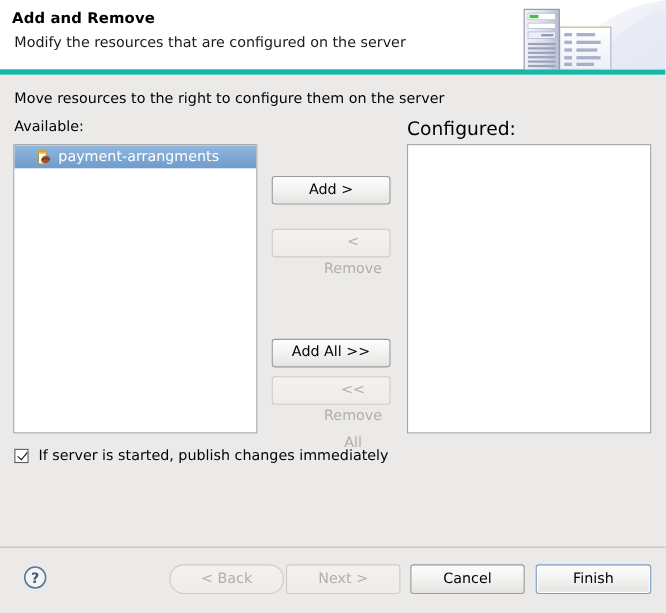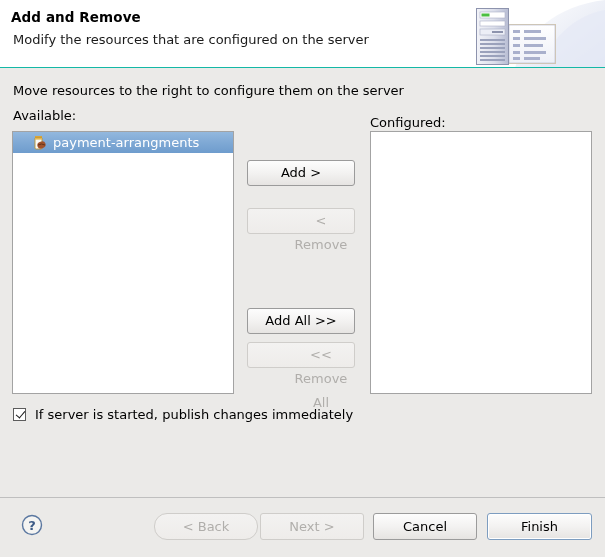--- a/index.html
+++ b/index.html
@@ -17,21 +17,21 @@
     position: relative;
   }
 
   
   #header {
     position: absolute;
     left: 0; top: 0;
     width: 605px;
     height: 68px;
     background: #ffffff;
-    border-bottom: 1px solid #14b8a6;
+    border-bottom: 5px solid #14b8a6;
     box-sizing: border-box;
     overflow: hidden;
   }
   #header-title {
     position: absolute;
     left: 11px;
     top: 9px;
     font-size: 13.5px;
     font-weight: bold;
     color: #000;
@@ -68,22 +68,22 @@
   }
   #label-available {
     position: absolute;
     left: 13px;
     top: 40px;
     font-size: 13px;
   }
   #label-configured {
     position: absolute;
     left: 370px;
-    top: 47px;
-    font-size: 13px;
+    top: 40px;
+    font-size: 17px;
   }
 
   .list-panel {
     position: absolute;
     background: #ffffff;
     border: 1px solid #a3a3a3;
     box-sizing: border-box;
     overflow: hidden;
   }
   #available-list {

